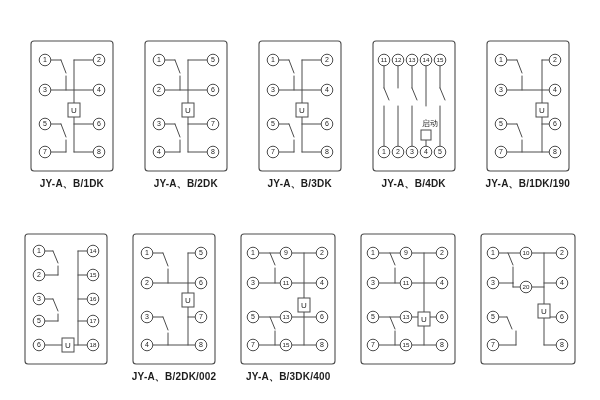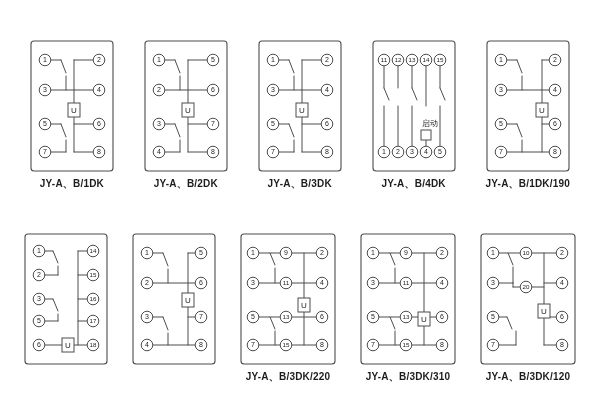--- a/index.html
+++ b/index.html
@@ -281,20 +281,21 @@
           <text x="15" y="114.4" text-anchor="middle" font-size="7" fill="#1c1c1c">4</text>
           <circle cx="69" cy="20" r="5.8" fill="#fff" stroke="#4d4d4d" stroke-width="1"></circle>
           <text x="69" y="22.4" text-anchor="middle" font-size="7" fill="#1c1c1c">5</text>
           <circle cx="69" cy="50" r="5.8" fill="#fff" stroke="#4d4d4d" stroke-width="1"></circle>
           <text x="69" y="52.4" text-anchor="middle" font-size="7" fill="#1c1c1c">6</text>
           <circle cx="69" cy="84" r="5.8" fill="#fff" stroke="#4d4d4d" stroke-width="1"></circle>
           <text x="69" y="86.4" text-anchor="middle" font-size="7" fill="#1c1c1c">7</text>
           <circle cx="69" cy="112" r="5.8" fill="#fff" stroke="#4d4d4d" stroke-width="1"></circle>
           <text x="69" y="114.4" text-anchor="middle" font-size="7" fill="#1c1c1c">8</text>
         </svg>
+        <div class="dlabel">JY-A、B/2DK/002</div>
       </div>
       <div class="cell">
         <svg viewBox="0 0 96 132" width="96" height="132">
           <rect x="1" y="1" width="94" height="130" rx="3" fill="none" stroke="#4d4d4d" stroke-width="1.1"></rect>
           <line x1="19" y1="20" x2="40" y2="20" stroke="#4d4d4d" stroke-width="1" stroke-linecap="round"></line>
           <line x1="30" y1="20" x2="35" y2="32" stroke="#4d4d4d" stroke-width="1" stroke-linecap="round"></line>
           <line x1="19" y1="50" x2="40" y2="50" stroke="#4d4d4d" stroke-width="1" stroke-linecap="round"></line>
           <line x1="35" y1="50" x2="35" y2="35" stroke="#4d4d4d" stroke-width="1" stroke-linecap="round"></line>
           <line x1="19" y1="84" x2="40" y2="84" stroke="#4d4d4d" stroke-width="1" stroke-linecap="round"></line>
           <line x1="30" y1="84" x2="35" y2="96" stroke="#4d4d4d" stroke-width="1" stroke-linecap="round"></line>
@@ -326,21 +327,21 @@
           <text x="46" y="114.4" text-anchor="middle" font-size="6.2" fill="#1c1c1c">15</text>
           <circle cx="82" cy="20" r="5.8" fill="#fff" stroke="#4d4d4d" stroke-width="1"></circle>
           <text x="82" y="22.4" text-anchor="middle" font-size="7" fill="#1c1c1c">2</text>
           <circle cx="82" cy="50" r="5.8" fill="#fff" stroke="#4d4d4d" stroke-width="1"></circle>
           <text x="82" y="52.4" text-anchor="middle" font-size="7" fill="#1c1c1c">4</text>
           <circle cx="82" cy="84" r="5.8" fill="#fff" stroke="#4d4d4d" stroke-width="1"></circle>
           <text x="82" y="86.4" text-anchor="middle" font-size="7" fill="#1c1c1c">6</text>
           <circle cx="82" cy="112" r="5.8" fill="#fff" stroke="#4d4d4d" stroke-width="1"></circle>
           <text x="82" y="114.4" text-anchor="middle" font-size="7" fill="#1c1c1c">8</text>
         </svg>
-        <div class="dlabel">JY-A、B/3DK/220</div>
+        <div class="dlabel">JY-A、B/3DK/400</div>
       </div>
       <div class="cell">
         <svg viewBox="0 0 96 132" width="96" height="132">
           <rect x="1" y="1" width="94" height="130" rx="3" fill="none" stroke="#4d4d4d" stroke-width="1.1"></rect>
           <line x1="19" y1="20" x2="40" y2="20" stroke="#4d4d4d" stroke-width="1" stroke-linecap="round"></line>
           <line x1="30" y1="20" x2="35" y2="32" stroke="#4d4d4d" stroke-width="1" stroke-linecap="round"></line>
           <line x1="19" y1="50" x2="40" y2="50" stroke="#4d4d4d" stroke-width="1" stroke-linecap="round"></line>
           <line x1="35" y1="50" x2="35" y2="35" stroke="#4d4d4d" stroke-width="1" stroke-linecap="round"></line>
           <line x1="19" y1="84" x2="40" y2="84" stroke="#4d4d4d" stroke-width="1" stroke-linecap="round"></line>
           <line x1="30" y1="84" x2="35" y2="96" stroke="#4d4d4d" stroke-width="1" stroke-linecap="round"></line>
@@ -372,21 +373,20 @@
           <text x="46" y="114.4" text-anchor="middle" font-size="6.2" fill="#1c1c1c">15</text>
           <circle cx="82" cy="20" r="5.8" fill="#fff" stroke="#4d4d4d" stroke-width="1"></circle>
           <text x="82" y="22.4" text-anchor="middle" font-size="7" fill="#1c1c1c">2</text>
           <circle cx="82" cy="50" r="5.8" fill="#fff" stroke="#4d4d4d" stroke-width="1"></circle>
           <text x="82" y="52.4" text-anchor="middle" font-size="7" fill="#1c1c1c">4</text>
           <circle cx="82" cy="84" r="5.8" fill="#fff" stroke="#4d4d4d" stroke-width="1"></circle>
           <text x="82" y="86.4" text-anchor="middle" font-size="7" fill="#1c1c1c">6</text>
           <circle cx="82" cy="112" r="5.8" fill="#fff" stroke="#4d4d4d" stroke-width="1"></circle>
           <text x="82" y="114.4" text-anchor="middle" font-size="7" fill="#1c1c1c">8</text>
         </svg>
-        <div class="dlabel">JY-A、B/3DK/310</div>
       </div>
       <div class="cell">
         <svg viewBox="0 0 96 132" width="96" height="132">
           <rect x="1" y="1" width="94" height="130" rx="3" fill="none" stroke="#4d4d4d" stroke-width="1.1"></rect>
           <line x1="19" y1="20" x2="40" y2="20" stroke="#4d4d4d" stroke-width="1" stroke-linecap="round"></line>
           <line x1="28" y1="20" x2="33" y2="32" stroke="#4d4d4d" stroke-width="1" stroke-linecap="round"></line>
           <line x1="19" y1="50" x2="33" y2="50" stroke="#4d4d4d" stroke-width="1" stroke-linecap="round"></line>
           <line x1="33" y1="50" x2="33" y2="34" stroke="#4d4d4d" stroke-width="1" stroke-linecap="round"></line>
           <line x1="40" y1="54" x2="33" y2="54" stroke="#4d4d4d" stroke-width="1" stroke-linecap="round"></line>
           <line x1="33" y1="54" x2="33" y2="50" stroke="#4d4d4d" stroke-width="1" stroke-linecap="round"></line>
@@ -417,16 +417,15 @@
           <text x="46" y="56.4" text-anchor="middle" font-size="6.2" fill="#1c1c1c">20</text>
           <circle cx="82" cy="20" r="5.8" fill="#fff" stroke="#4d4d4d" stroke-width="1"></circle>
           <text x="82" y="22.4" text-anchor="middle" font-size="7" fill="#1c1c1c">2</text>
           <circle cx="82" cy="50" r="5.8" fill="#fff" stroke="#4d4d4d" stroke-width="1"></circle>
           <text x="82" y="52.4" text-anchor="middle" font-size="7" fill="#1c1c1c">4</text>
           <circle cx="82" cy="84" r="5.8" fill="#fff" stroke="#4d4d4d" stroke-width="1"></circle>
           <text x="82" y="86.4" text-anchor="middle" font-size="7" fill="#1c1c1c">6</text>
           <circle cx="82" cy="112" r="5.8" fill="#fff" stroke="#4d4d4d" stroke-width="1"></circle>
           <text x="82" y="114.4" text-anchor="middle" font-size="7" fill="#1c1c1c">8</text>
         </svg>
-        <div class="dlabel">JY-A、B/3DK/120</div>
       </div>
     </div>
 </div>
 
 </body></html>

